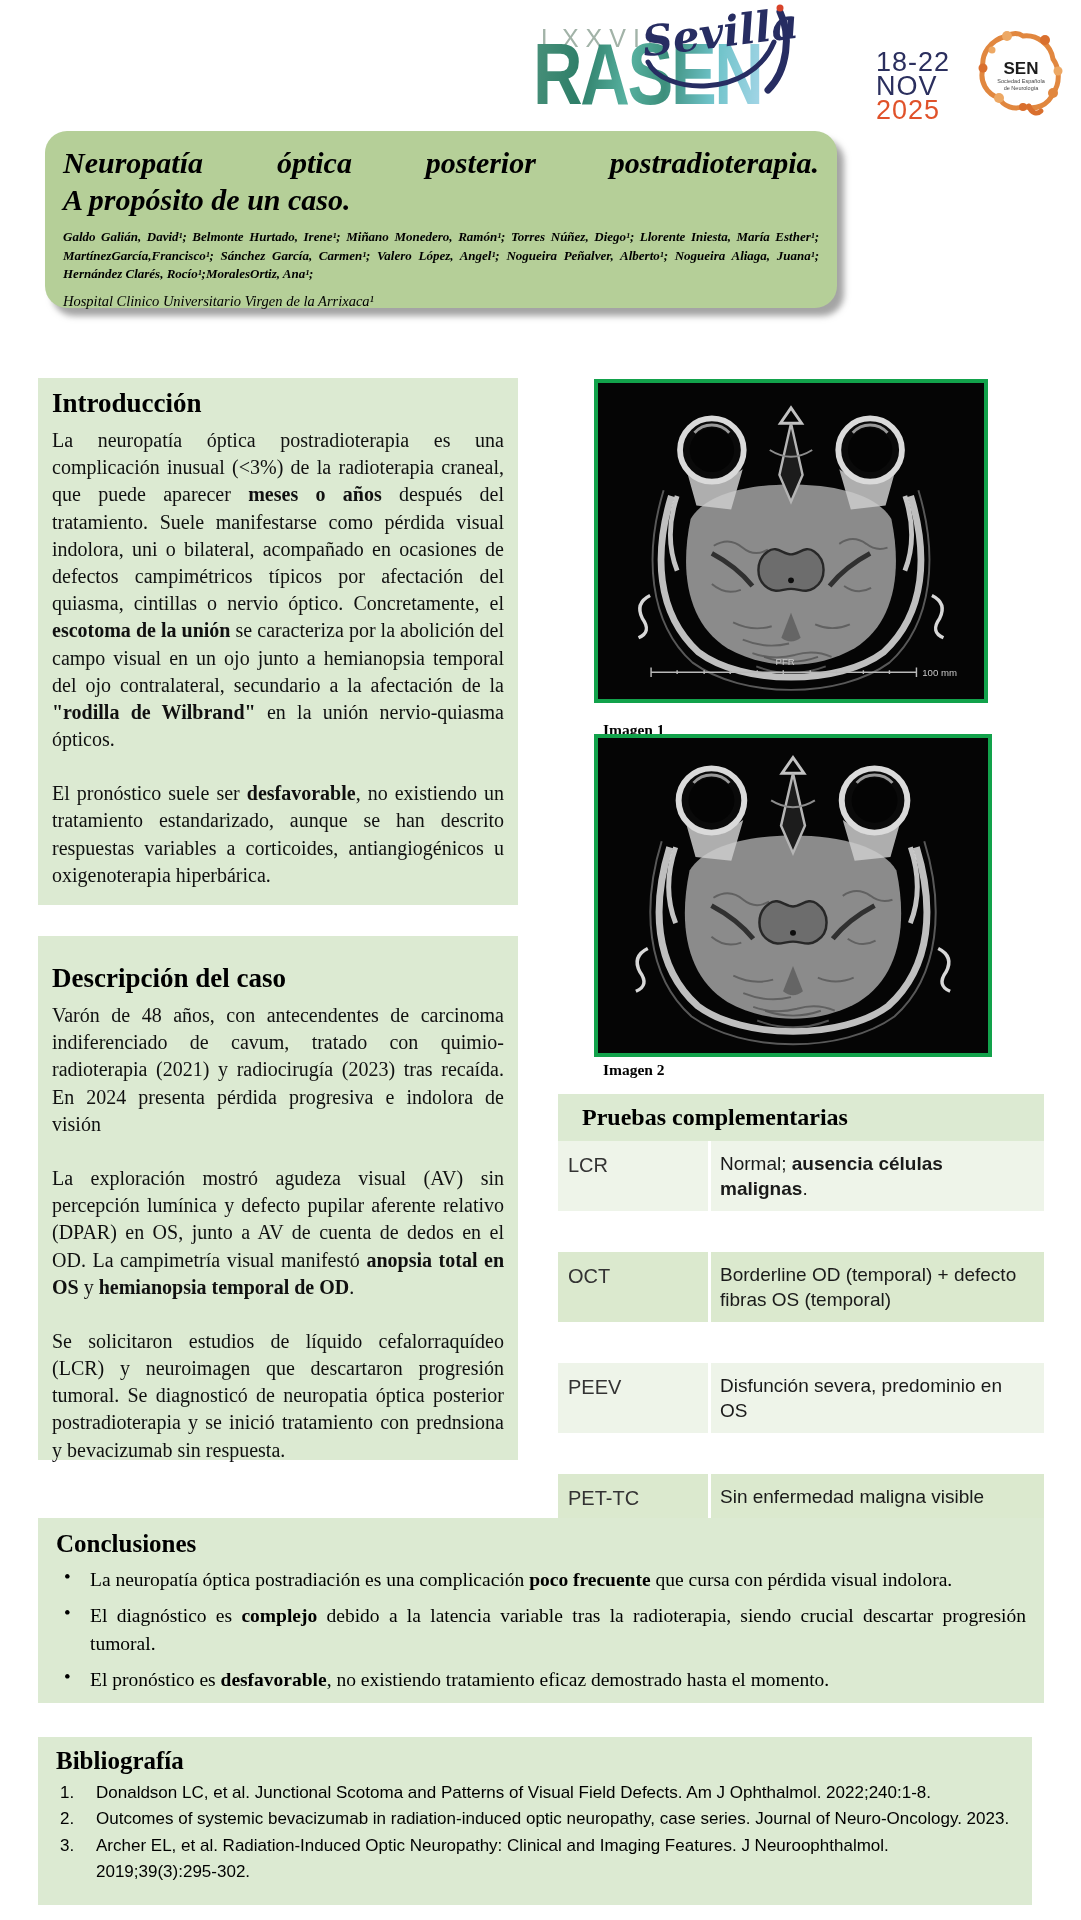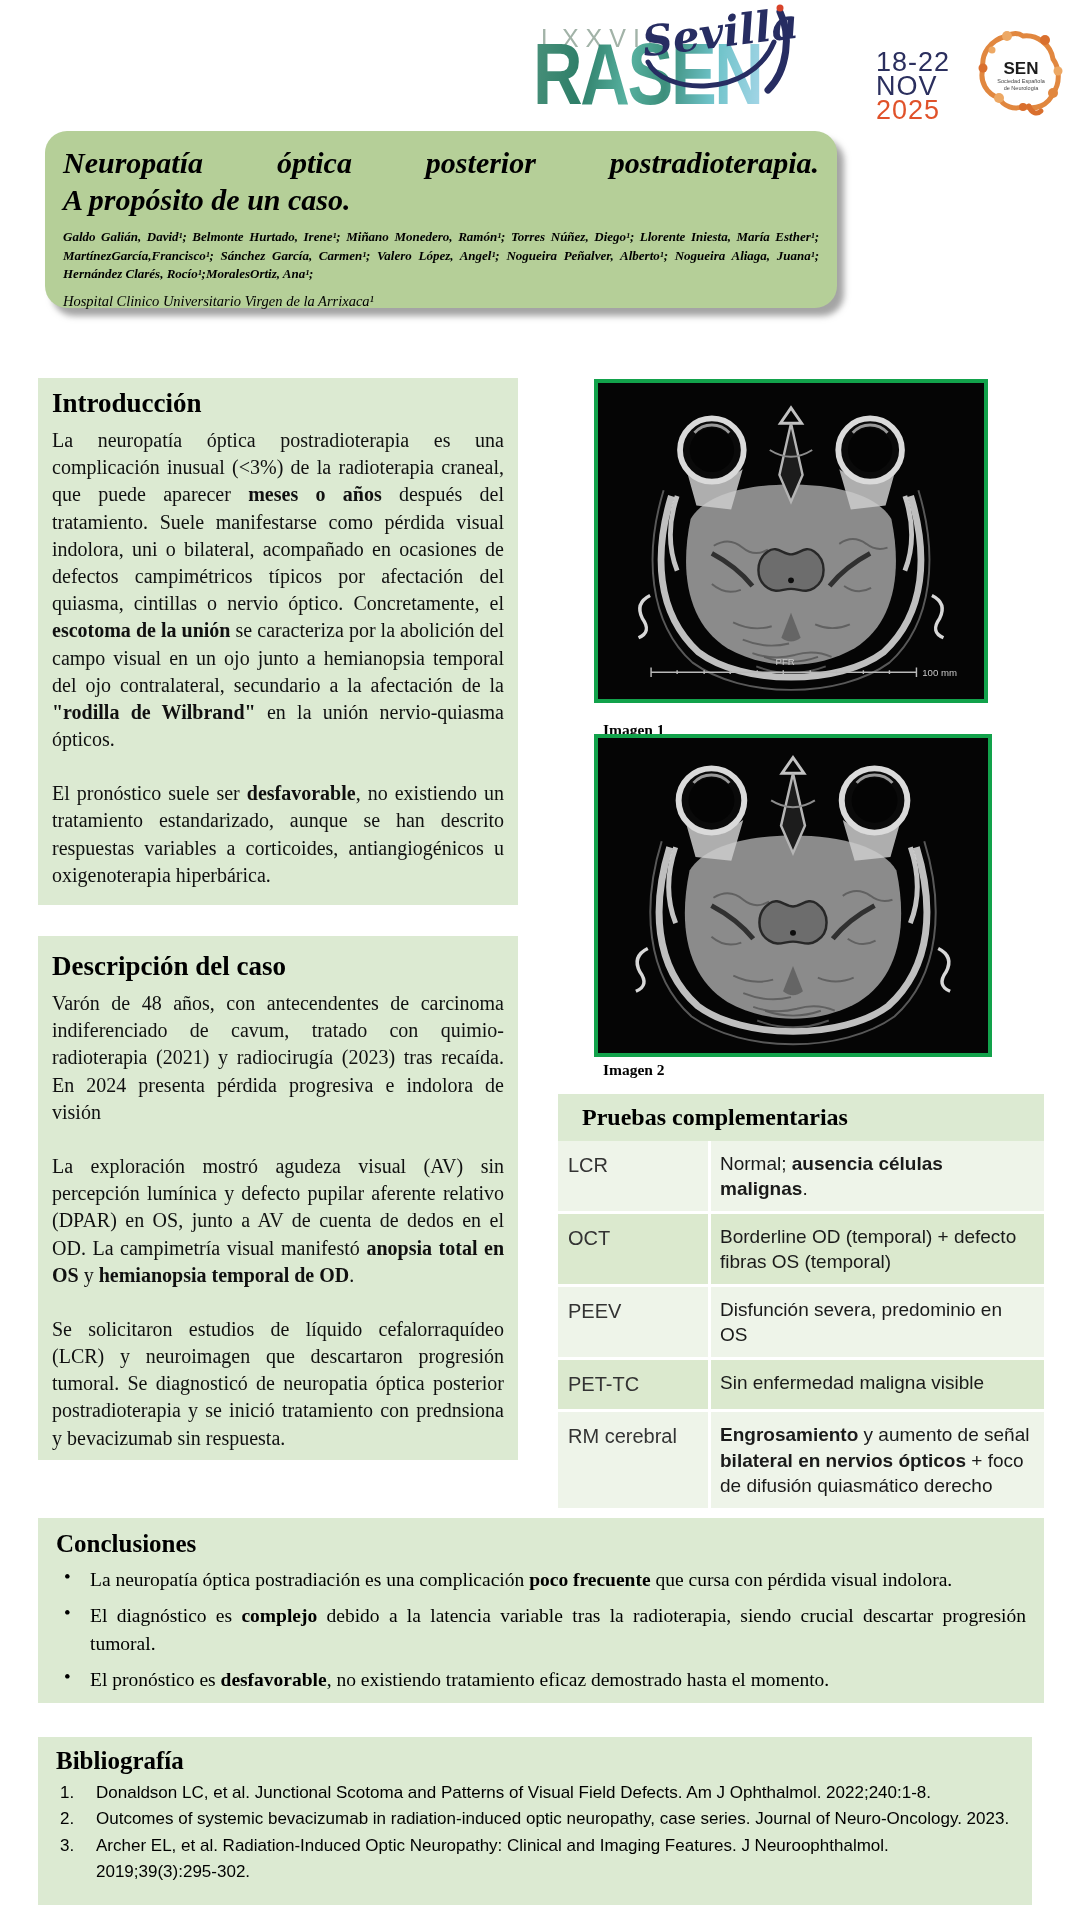--- a/index.html
+++ b/index.html
@@ -31,36 +31,36 @@
   .title-l2{font-weight:700;font-size:30px;line-height:1.18;margin-top:2px;}
   .authors{margin-top:10px;font-size:13px;font-weight:700;text-align:justify;line-height:1.45;}
   .affil{margin-top:9px;font-size:14.5px;}
 
   
   .box{background:#dcead2;box-sizing:border-box;}
   .sec-h{font-weight:700;font-size:27px;margin:2px 0 8px 0;}
   .body-p{font-size:20px;line-height:1.36;text-align:justify;color:#101010;}
   .body-p + .body-p{margin-top:27px;}
   #intro{left:38px;top:378px;width:480px;height:527px;padding:8px 14px;}
-  #caso{left:38px;top:936px;width:480px;height:524px;padding:13px 14px;}
+  #caso{left:38px;top:936px;width:480px;height:524px;padding:25px 14px;}
 
   
   .mri{border:4px solid #12a24b;background:#14b8a6;box-sizing:border-box;}
   #img1{left:594px;top:379px;width:394px;height:324px;}
   #img2{left:594px;top:734px;width:398px;height:323px;}
   .img-label{font-weight:700;font-size:15.5px;}
   #img1-label{left:603px;top:705px;margin-top:16px;}
   #img2-label{left:603px;top:1061px;}
 
   
   #tests-h{left:558px;top:1094px;width:486px;height:47px;background:#dcead2;display:flex;
            align-items:center;padding-left:24px;box-sizing:border-box;font-weight:700;font-size:24px;}
   #tests-table{left:558px;top:1141px;width:486px;font-family:"Liberation Sans",sans-serif;}
   .trow{display:flex;}
-  .trow + .trow{border-top:3px solid #ffffff;}
+  .trow + .trow{border-top:3px solid #ffffff;margin-top:38px;}
   .trow:nth-child(odd){background:#eef4e9;}
   .trow:nth-child(even){background:#dbe9ce;}
   .tlabel{width:150px;padding:13px 6px 13px 10px;font-size:20px;color:#333;box-sizing:border-box;}
   .tval{flex:1;border-left:3px solid #ffffff;padding:10px 12px 10px 9px;font-size:19px;
         line-height:1.32;color:#1a1a1a;}
   .tval b,.bullet-text b,.body-p b{font-weight:700;}
 
   
   #conc{left:38px;top:1518px;width:1006px;height:185px;padding:10px 18px;}
   .bullet-row{display:flex;margin:5px 0 9px 0;}

